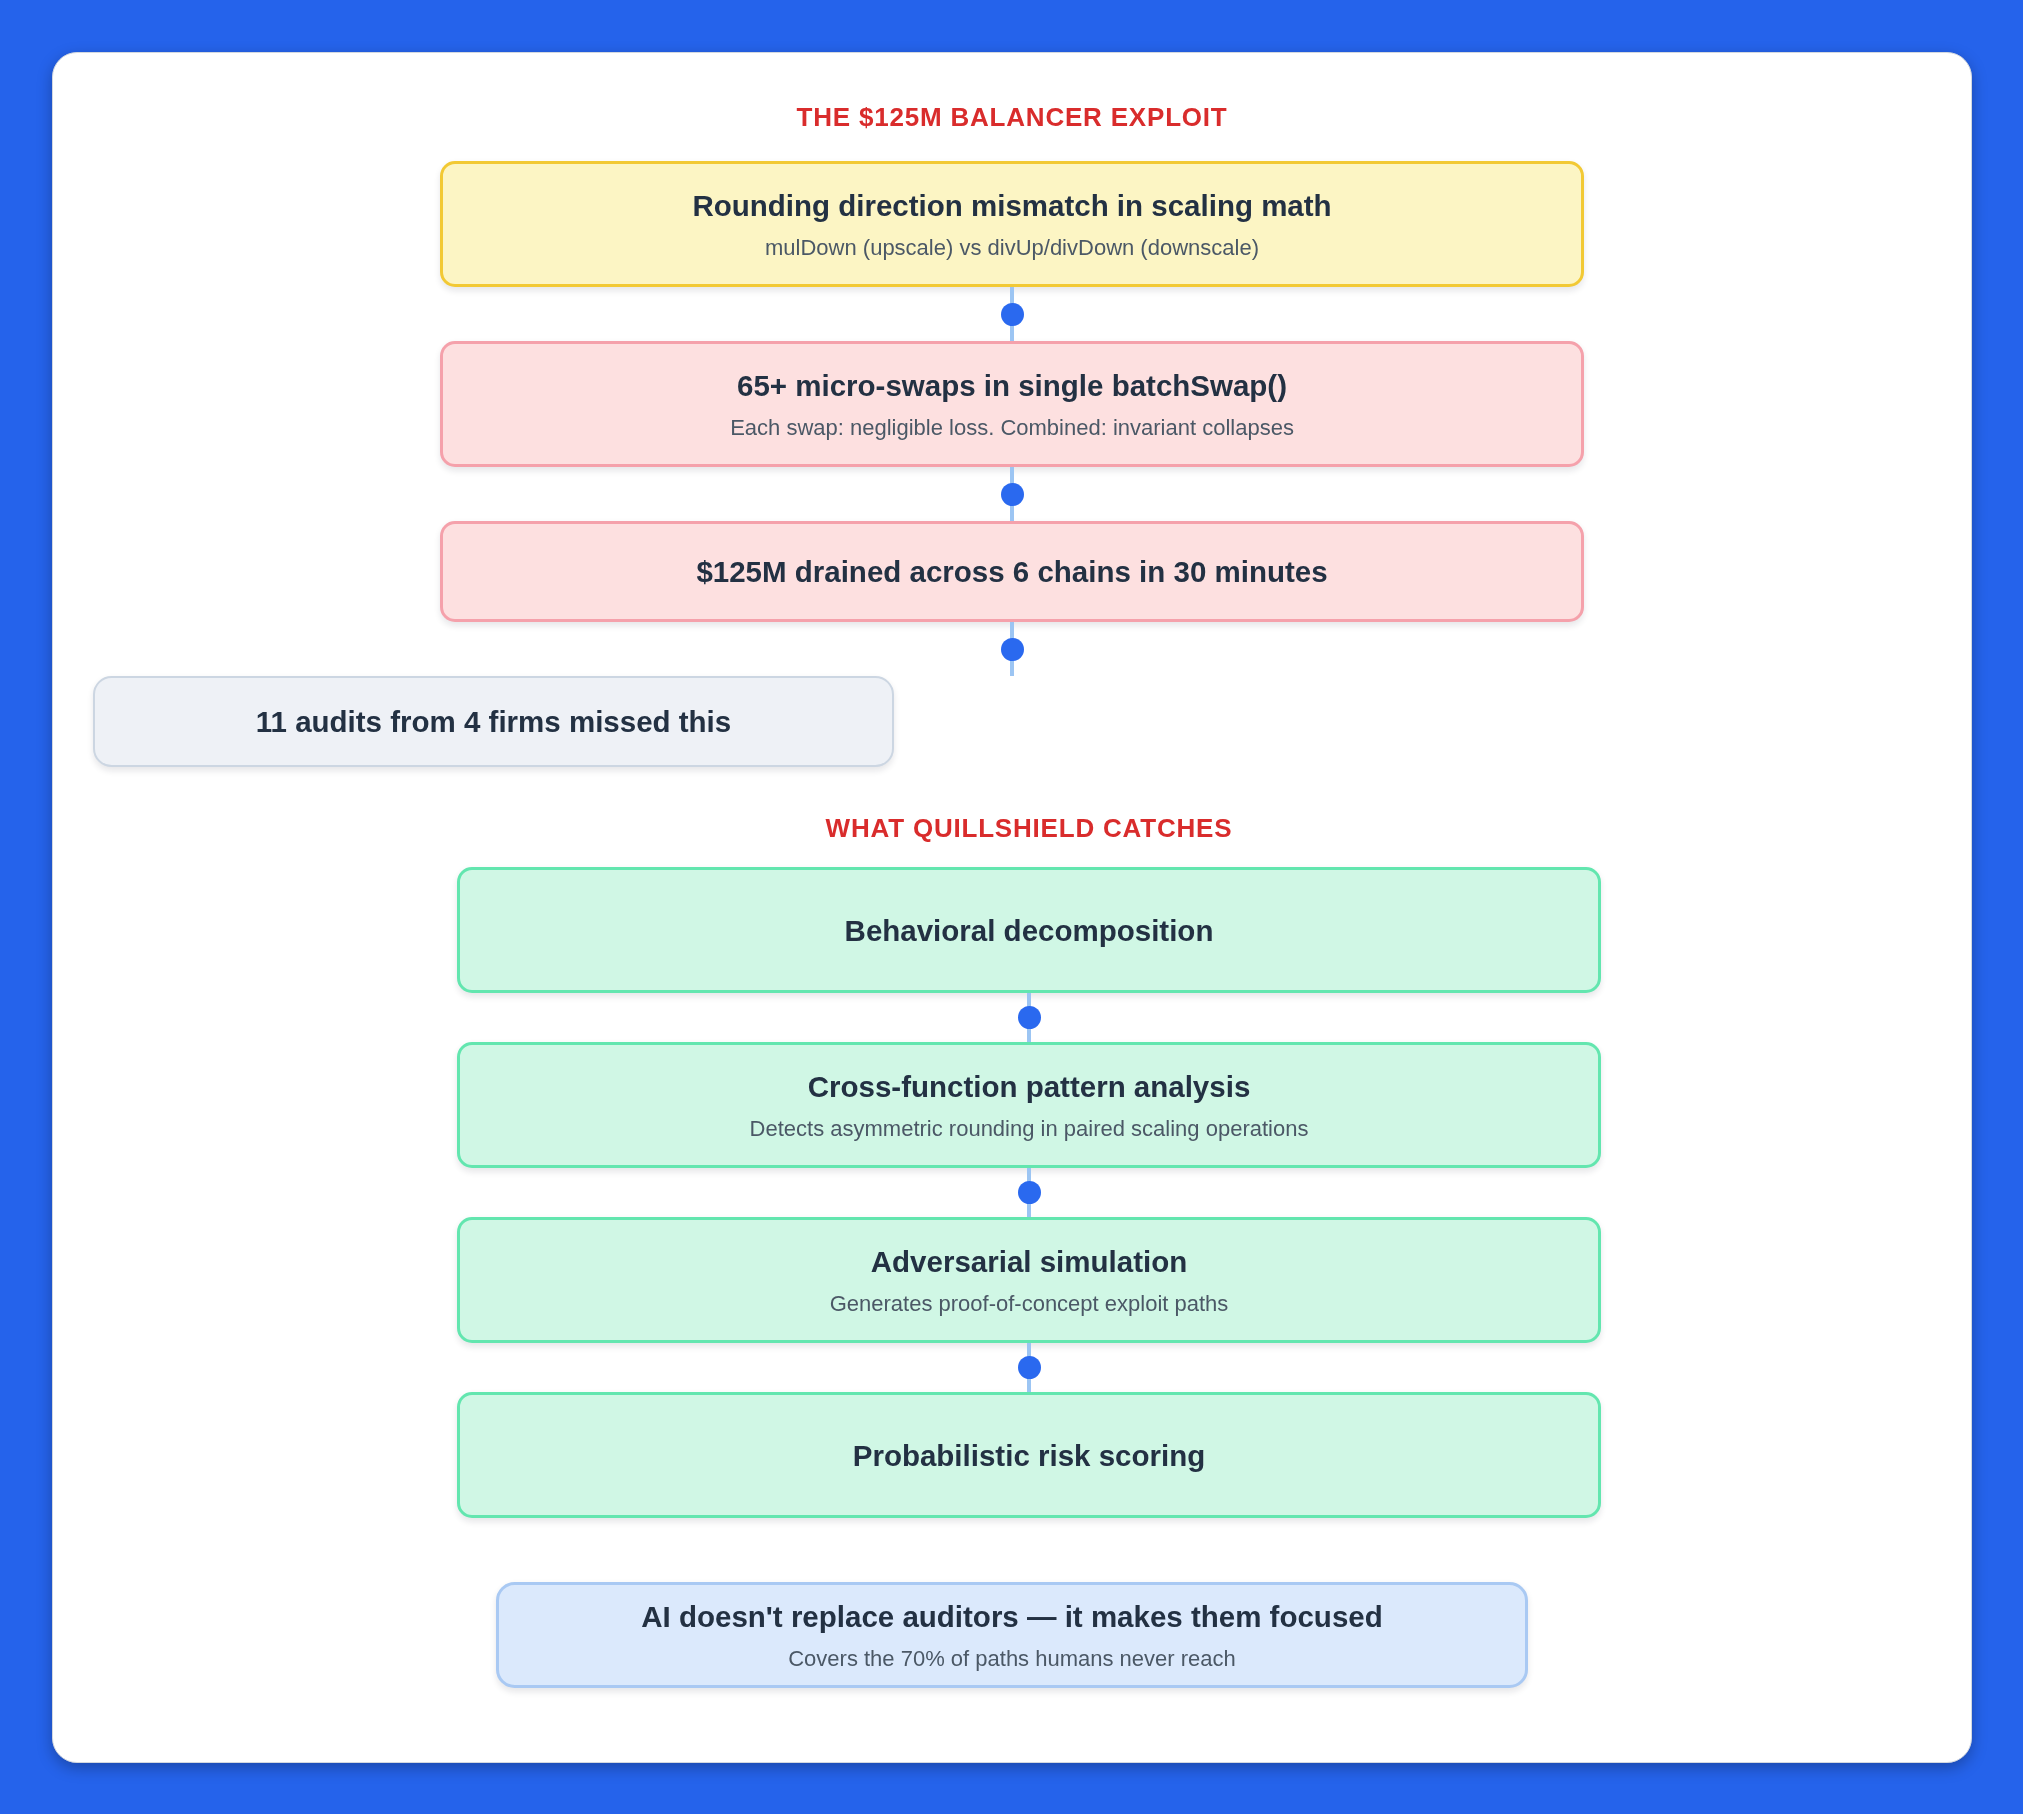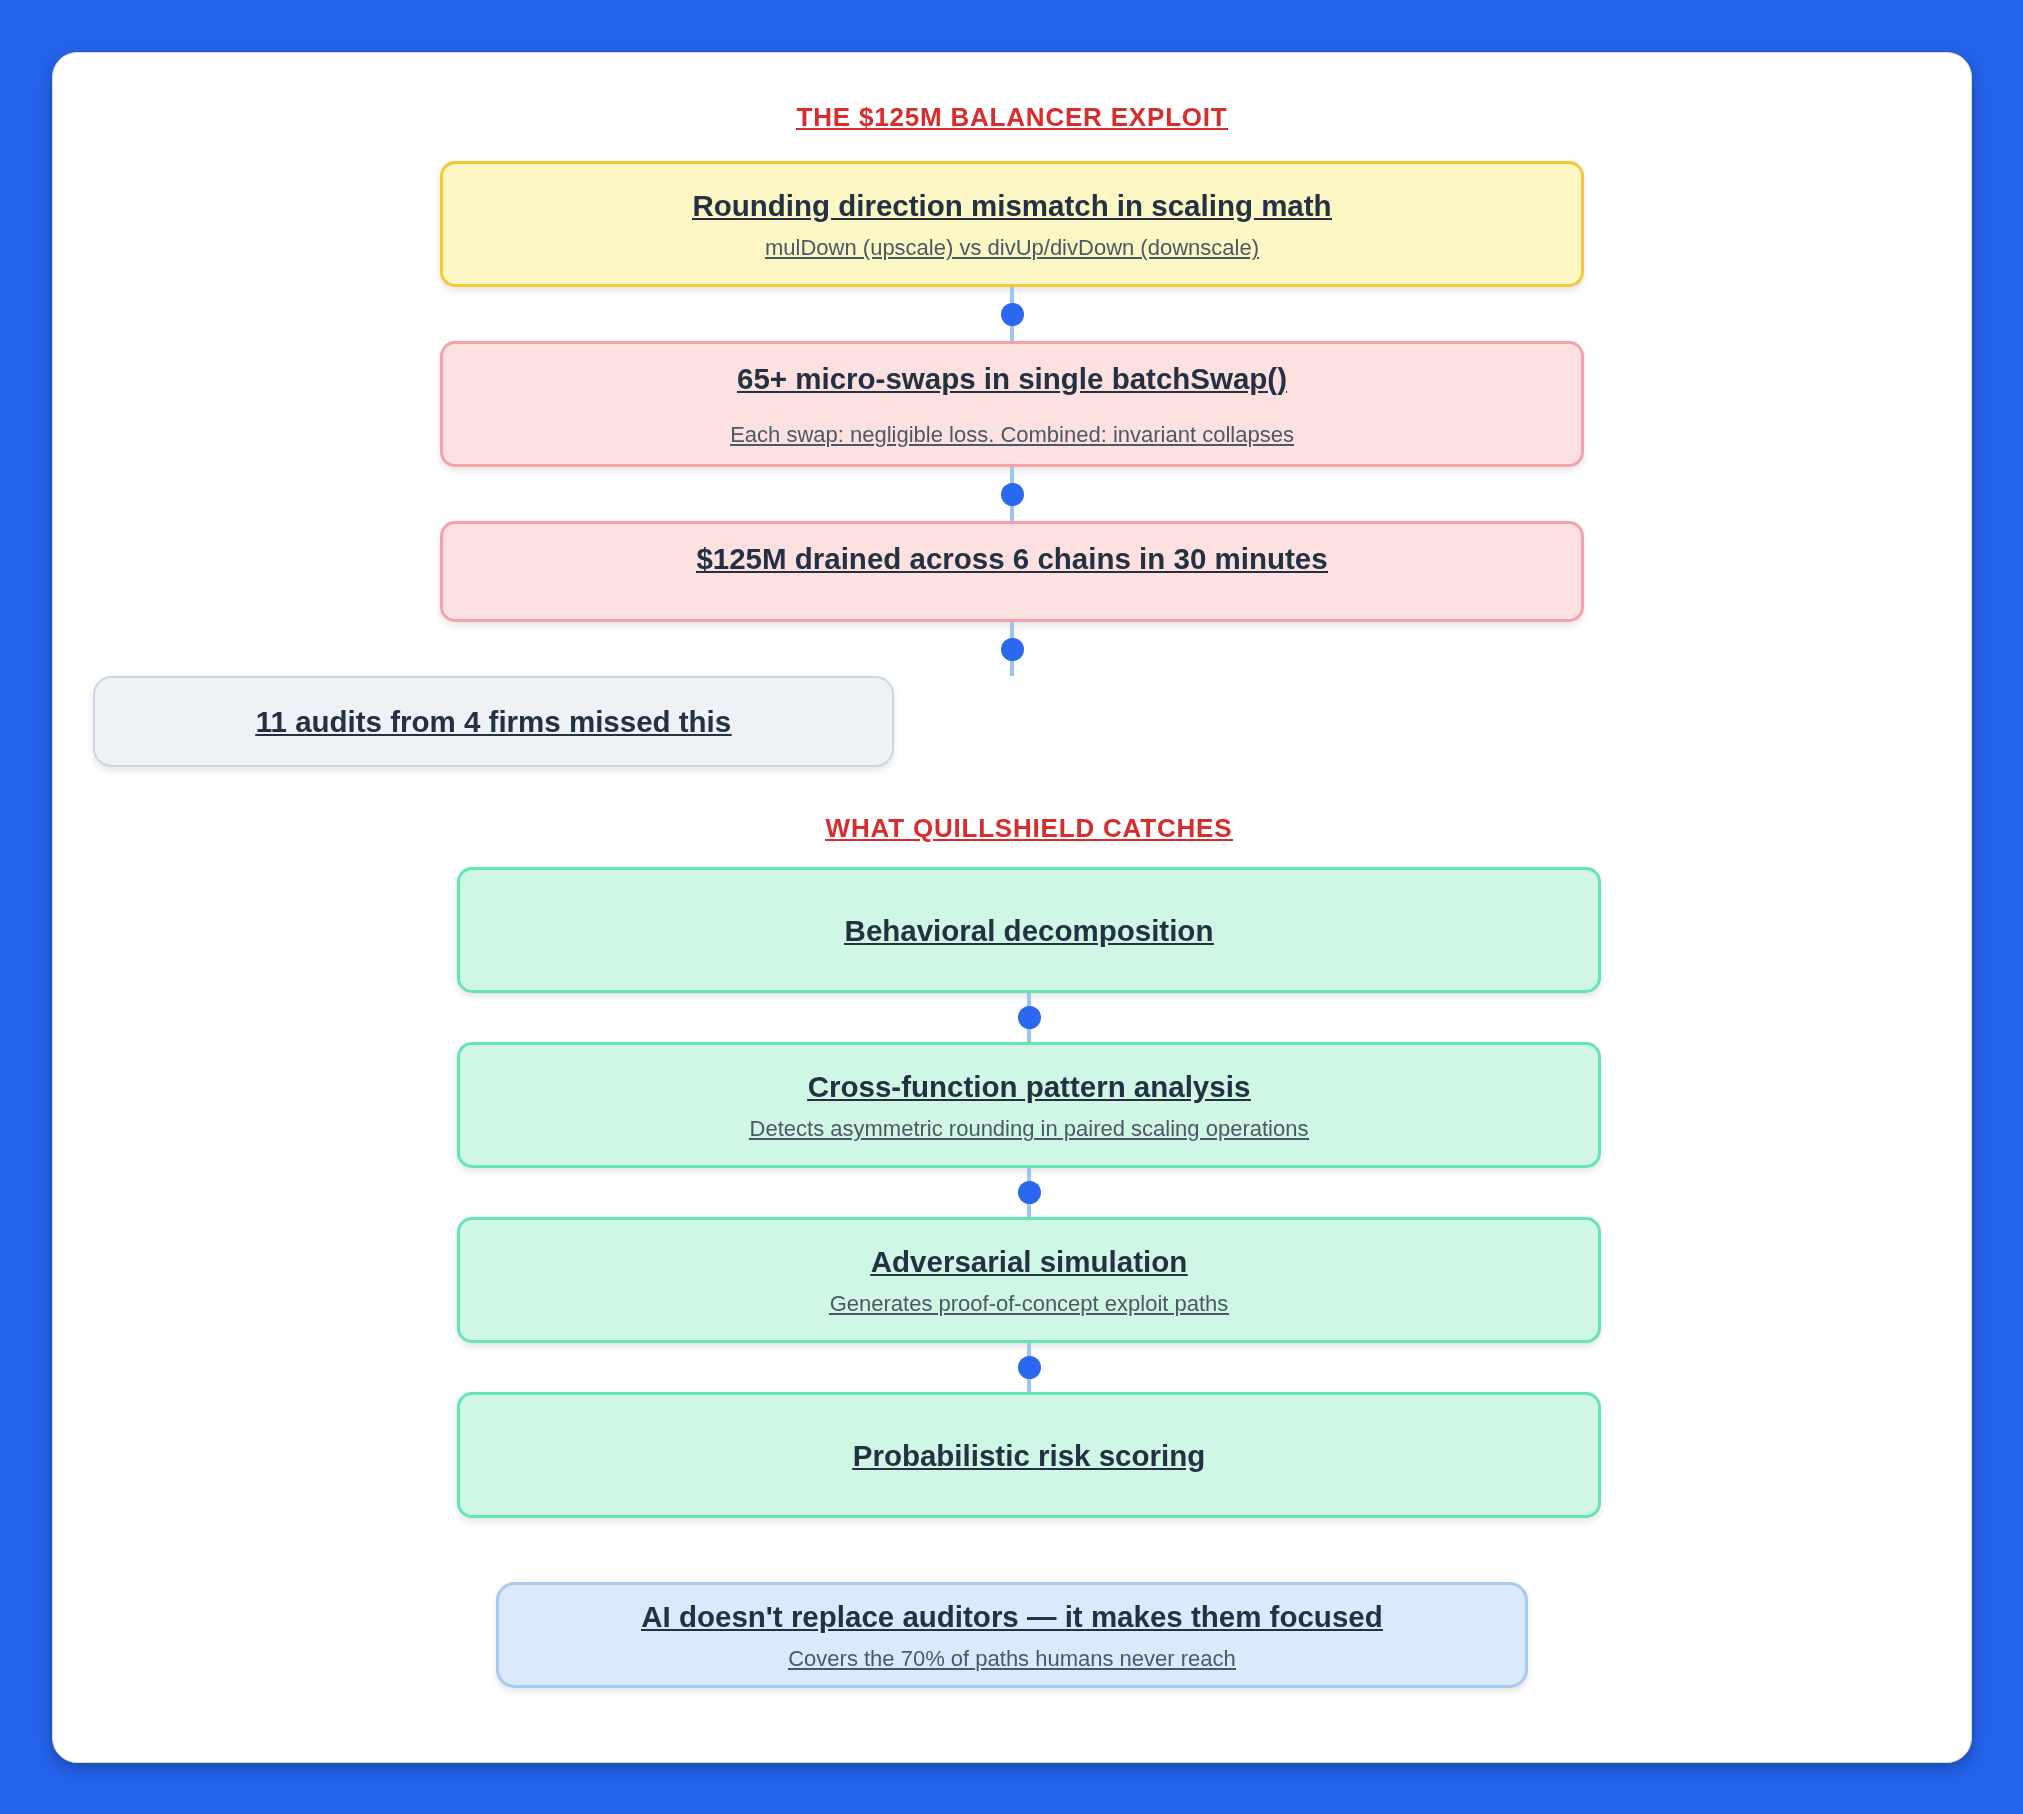--- a/index.html
+++ b/index.html
@@ -1,15 +1,15 @@
 <!DOCTYPE html>
 <html style="font-size:13.5px"><head>
 <meta charset="utf-8">
 <style>
-  * { margin: 0; padding: 0; box-sizing: border-box; text-decoration: underline; }
+  * { margin: 0; padding: 0; box-sizing: border-box; }
   html, body { width: 2024px; height: 1815px; }
   body {
     background: #2563eb;
     font-family: "Liberation Sans", "DejaVu Sans", sans-serif;
     position: relative;
     overflow: hidden;
   }
   .card {
     position: absolute;
     left: 52px; top: 52px; right: 52px; bottom: 52px;
@@ -39,21 +39,21 @@
     display: flex;
     flex-direction: column;
     justify-content: center;
     align-items: center;
     text-align: center;
     padding: 15px 34px;
     box-shadow: 0 3.4px 6.7px rgba(15,23,42,0.10);
   }
   .node--solo { min-height: 101px; }
   .node--yellow { background: #fcf5c4; border-color: #f2c934; justify-content: center; }
-  .node--pink   { background: #fde0e0; border-color: #f5a1ab; justify-content: space-between; }
+  .node--pink   { background: #fde0e0; border-color: #f5a1ab; }
   .node--gray   { background: #eef1f6; border-color: #ccd6e2; width: 801px; min-height: 91px; border-width: 2.5px; border-radius: 18.6px; margin-left: 40px; }
   .node--green  { background: #d0f7e5; border-color: #63e6af; }
   .node--blue   { background: #dbe9fc; border-color: #a9c9f3; width: 1032px; min-height: 105px; border-radius: 18.6px; margin-top: 64px; padding: 11.8px 34px; }
   .node-title {
     color: #233143;
     font-size: 29.5px;
     font-weight: bold;
     line-height: 39px;
   }
   .node-subtitle {

